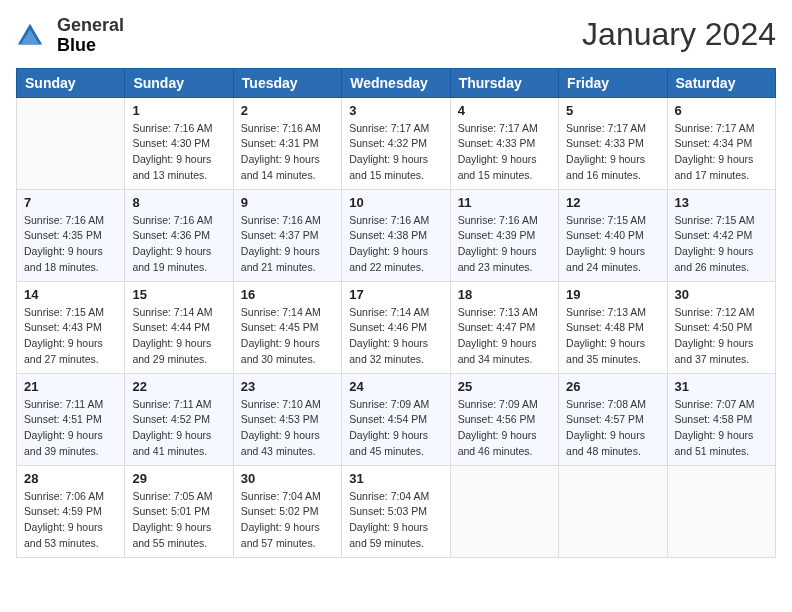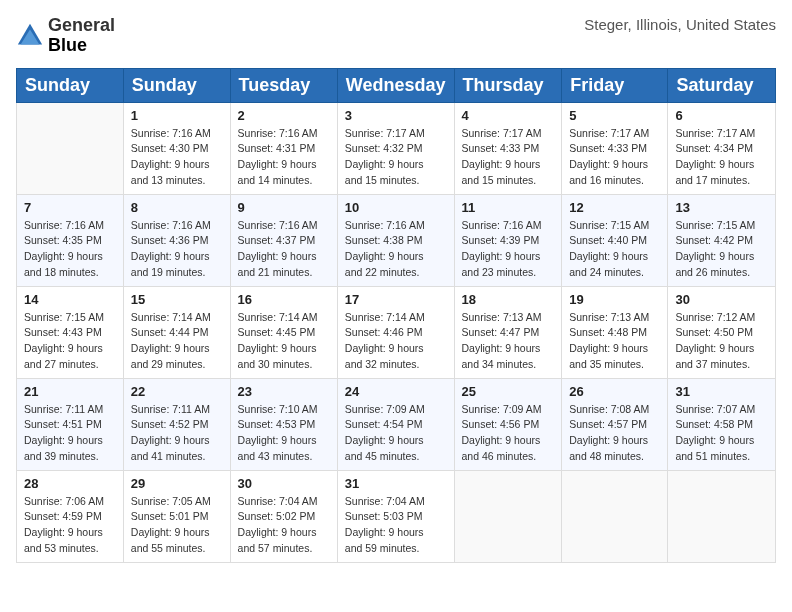--- a/index.html
+++ b/index.html
@@ -12,21 +12,21 @@
     }
     .header {
       display: flex;
       justify-content: space-between;
       align-items: flex-start;
       margin-bottom: 12px;
     }
     .logo {
       display: flex;
       align-items: center;
-      gap: 4px;
+      gap: 13px;
     }
     .logo-text {
       font-size: 18px;
       font-weight: bold;
       line-height: 1.1;
     }
     .logo-text span.general { color: #333; }
     .logo-text span.blue { color: #000000; }
     .logo-icon {
       width: 28px;
@@ -48,21 +48,21 @@
     .calendar {
       width: 100%;
       border-collapse: collapse;
       border: 1px solid #ccc;
     }
     .calendar th {
       background-color: #2a6db5;
       color: white;
       text-align: left;
       padding: 6px 8px;
-      font-size: 18px;
+      font-size: 14px;
       border: 1px solid #1a5a9a;
     }
     .calendar td {
       vertical-align: top;
       padding: 5px 7px;
       border: 1px solid #ddd;
       width: calc(100% / 7);
       min-height: 80px;
       background: #fff;
       font-size: 11px;
@@ -97,21 +97,21 @@
     <svg class="logo-icon" viewBox="0 0 30 30" xmlns="http://www.w3.org/2000/svg">
       <polygon points="15,2 28,24 2,24" fill="#2a6db5"></polygon>
       <polygon points="15,8 25,24 5,24" fill="#5599d8"></polygon>
     </svg>
     <div class="logo-text">
       <div><span class="general">General</span></div>
       <div><span class="blue">Blue</span></div>
     </div>
   </div>
   <div class="title-block">
-    <h2>Steger, Illinois, United States</h2>
+    <h1>January 2024</h1>
   </div>
 </div>
 
 <table class="calendar">
   <thead>
     <tr>
     <th>Sunday</th>
         <th>Sunday</th>
         <th>Tuesday</th>
         <th>Wednesday</th>

